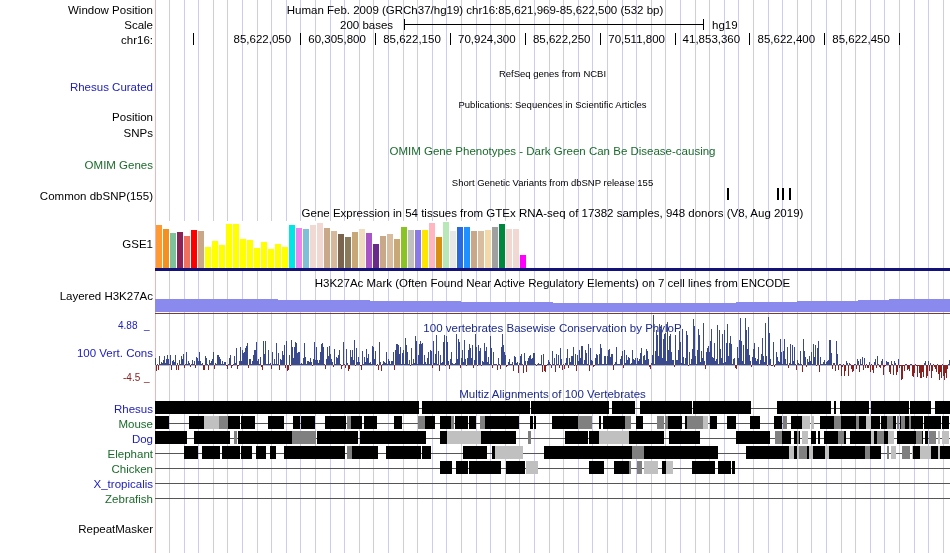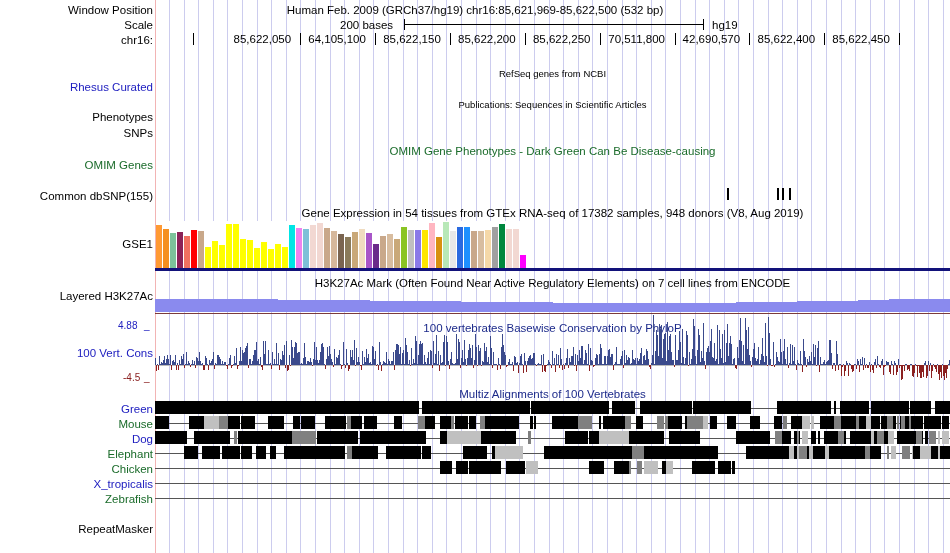--- a/index.html
+++ b/index.html
@@ -133,30 +133,30 @@
       <i style="left:773.2px"></i>
       <i style="left:787.8px"></i>
     </div>
   <div id="redline"></div>
 
   <div class="lblwrap">
     <div class="lbl" style="top:4px">Window Position</div>
     <div class="lbl" style="top:19px">Scale</div>
     <div class="lbl" style="top:34px">chr16:</div>
     <div class="lbl blue" style="top:81px">Rhesus Curated</div>
-    <div class="lbl" style="top:111px">Phenotypes</div>
+    <div class="lbl" style="top:111px">Position</div>
     <div class="lbl" style="top:127px">SNPs</div>
     <div class="lbl green" style="top:159px">OMIM Genes</div>
     <div class="lbl" style="top:190px">Common dbSNP(155)</div>
     <div class="lbl" style="top:238px">GSE1</div>
     <div class="lbl" style="top:290px">Layered H3K27Ac</div>
     <div class="lbl blue" style="top:347px">100 Vert. Cons</div>
     <div class="lbl" style="top:523px">RepeatMasker</div>
 
-    <div class="lbl" style="top:403px;color:#2020c0">Green</div>
+    <div class="lbl" style="top:403px;color:#2020c0">Rhesus</div>
     <div class="lbl" style="top:418px;color:#1a6b2a">Mouse</div>
     <div class="lbl" style="top:433px;color:#2020c0">Dog</div>
     <div class="lbl" style="top:448px;color:#1a6b2a">Elephant</div>
     <div class="lbl" style="top:463px;color:#1a6b2a">Chicken</div>
     <div class="lbl" style="top:478px;color:#2020c0">X_tropicalis</div>
     <div class="lbl" style="top:493px;color:#1a6b2a">Zebrafish</div>
   </div>
 
   <div class="hdr" style="left:0;top:4px;width:950px;text-align:center;">Human Feb. 2009 (GRCh37/hg19)   chr16:85,621,969-85,622,500 (532 bp)</div>
 
@@ -165,41 +165,42 @@
     <div class="cap" style="left:0;"></div>
     <div class="bar" style="left:0;width:300px;"></div>
     <div class="cap" style="left:299px;"></div>
   </div>
   <div class="hdr" style="left:712px;top:19px;">hg19</div>
 
   <div id="ruler">
       <div class="tick" style="left:145.3px"></div>
       <div class="num" style="left:107.3px">85,622,050</div>
       <div class="tick" style="left:220.1px"></div>
-      <div class="num" style="left:182.1px">64,105,100</div>
+      <div class="num" style="left:182.1px">60,305,800</div>
       <div class="tick" style="left:295.0px"></div>
       <div class="num" style="left:257.0px">85,622,150</div>
       <div class="tick" style="left:369.8px"></div>
-      <div class="num" style="left:331.8px">85,622,200</div>
+      <div class="num" style="left:331.8px">70,924,300</div>
       <div class="tick" style="left:444.7px"></div>
       <div class="num" style="left:406.7px">85,622,250</div>
       <div class="tick" style="left:519.6px"></div>
       <div class="num" style="left:481.6px">70,511,800</div>
       <div class="tick" style="left:594.4px"></div>
-      <div class="num" style="left:556.4px">42,690,570</div>
+      <div class="num" style="left:556.4px">41,853,360</div>
       <div class="tick" style="left:669.3px"></div>
       <div class="num" style="left:631.3px">85,622,400</div>
       <div class="tick" style="left:744.1px"></div>
       <div class="num" style="left:706.1px">85,622,450</div>
       <div class="tick" style="left:38px"></div>
     </div>
 
   <div class="ttl s95 blk" style="top:68px">RefSeq genes from NCBI</div>
   <div class="ttl s95 blk" style="top:99px">Publications: Sequences in Scientific Articles</div>
   <div class="ttl s11 green" style="top:145px">OMIM Gene Phenotypes - Dark Green Can Be Disease-causing</div>
+  <div class="ttl s95 blk" style="top:177px">Short Genetic Variants from dbSNP release 155</div>
   <div class="ttl s11 blk" style="top:207px">Gene Expression in 54 tissues from GTEx RNA-seq of 17382 samples, 948 donors (V8, Aug 2019)</div>
   <div class="ttl s11 blk" style="top:277px">H3K27Ac Mark (Often Found Near Active Regulatory Elements) on 7 cell lines from ENCODE</div>
   <div class="ttl s11 navy" style="top:322px">100 vertebrates Basewise Conservation by PhyloP</div>
   <div class="ttl s11 navy" style="top:388px">Multiz Alignments of 100 Vertebrates</div>
 
   <div id="snpticks" style="top:188px;height:14px;">
       <b style="left:572px;height:12px;"></b>
       <b style="left:622px;height:12px;"></b>
       <b style="left:627px;height:12px;"></b>
       <b style="left:634px;height:12px;"></b>

